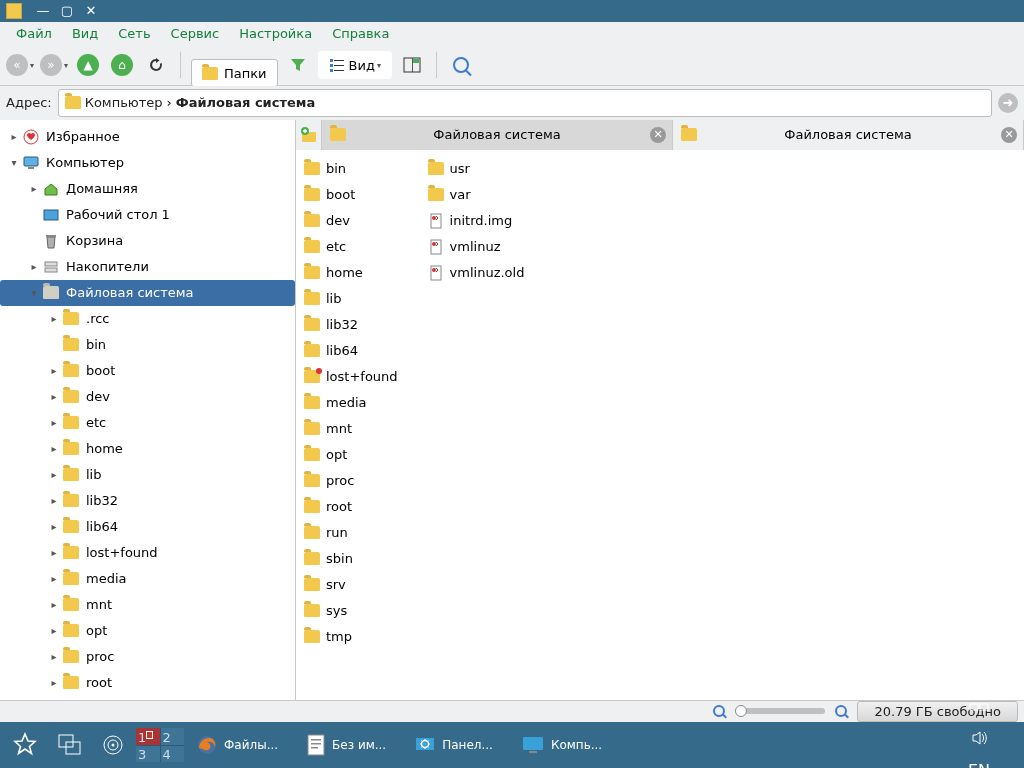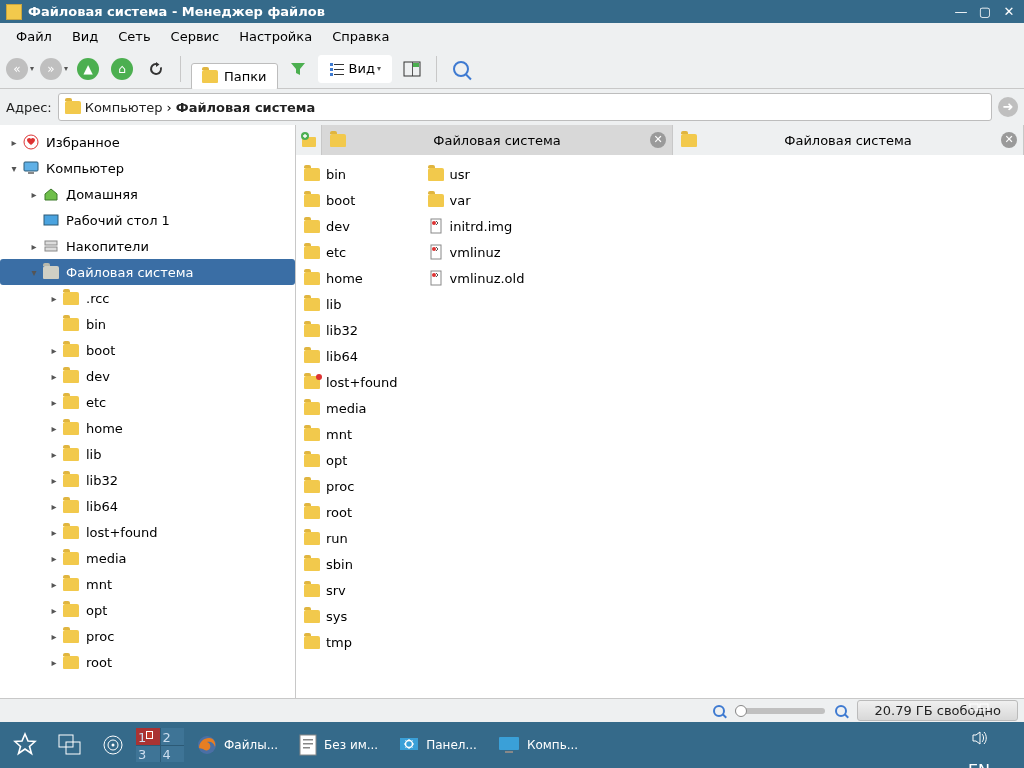--- a/index.html
+++ b/index.html
@@ -4,21 +4,21 @@
 <style>
   * { margin:0; padding:0; box-sizing:border-box; font-family: "DejaVu Sans","Liberation Sans",sans-serif; font-size:13px; }
   body { width:1024px; height:768px; background:#356a8a; overflow:hidden; display:flex; flex-direction:column; }
   
   .titlebar { height:23px; background:#356a8a; color:#fff; display:flex; align-items:center; padding:0 6px; }
   .titlebar .ticon { width:16px; height:16px; background:#f2c94c; border:1px solid #c9a63f; margin-right:6px; }
   .titlebar .ttext { font-weight:bold; flex:1; }
   .titlebar .wbtn { width:18px; height:18px; color:#fff; text-align:center; line-height:18px; margin-left:6px; cursor:pointer; }
   
   .menubar { height:26px; background:#eef0f1; display:flex; align-items:center; padding:0 6px; gap:0; border-bottom:0; }
-  .menubar span { padding:4px 10px; color:#000000; cursor:pointer; }
+  .menubar span { padding:4px 10px; color:#15803d; cursor:pointer; }
   
   .toolbar { height:40px; background:#eef0f1; display:flex; align-items:center; padding:0 6px; gap:6px; border-bottom:1px solid #c8c8c8; }
   .tbtn { width:28px; height:28px; display:flex; align-items:center; justify-content:center; cursor:pointer; }
   .tbtn.dd::after { content:"▾"; font-size:8px; margin-left:2px; color:#555; }
   .tbtn.wide { width:auto; padding:0 10px; border:1px solid #fff; background:#fff; border-radius:3px; }
   .tbtn.wide.sel { border:1px solid #bdbdbd;margin-top:16px; }
   .sep { width:1px; height:26px; background:#c8c8c8; margin:0 4px; }
   .circle { width:22px; height:22px; border-radius:50%; display:flex; align-items:center; justify-content:center; font-size:12px; color:#fff; }
   .c-gray{background:#bfbfbf;} .c-green{background:#4caf50;}
   svg { display:block; }
@@ -70,21 +70,20 @@
   .mag { width:16px;height:16px; border:2px solid #3e7ad1; border-radius:50%; position:relative; }
   .mag::after{content:"";position:absolute;width:7px;height:2px;background:#3e7ad1;bottom:-3px;right:-5px;transform:rotate(45deg);}
   .mag.sm{width:12px;height:12px;border-width:2px;}
   .mag.sm::after{width:5px;bottom:-2px;right:-4px;}
 </style>
 </head>
 <body>
 
 <div class="titlebar">
   <div class="ticon"></div>
-  <div class="ttext">Файловая система - Менеджер файлов</div>
   <div class="wbtn">—</div>
   <div class="wbtn">▢</div>
   <div class="wbtn">✕</div>
 </div>
 
 <div class="menubar">
   <span>Файл</span>
   <span>Вид</span>
   <span>Сеть</span>
   <span>Сервис</span>
@@ -188,20 +187,30 @@
           <span>Домашняя</span>
         </div>
         <div class="node" style="padding-left: 26px;">
           <span class="tw"></span>
           <span class="ic">
             <svg width="16" height="12" viewBox="0 0 16 12">
               <rect x="1" y="1" width="14" height="10" fill="#4aa3df" stroke="#2c5a76"></rect>
             </svg>
           </span>
           <span>Рабочий стол 1</span>
+        </div>
+        <div class="node" style="padding-left: 26px;">
+          <span class="tw"></span>
+          <span class="ic">
+            <svg width="14" height="16" viewBox="0 0 14 16">
+              <path d="M3 4h8l-1 11H4z" fill="#b0b0b0" stroke="#666"></path>
+              <rect x="2" y="2" width="10" height="2" fill="#888"></rect>
+            </svg>
+          </span>
+          <span>Корзина</span>
         </div>
         <div class="node" style="padding-left: 26px;">
           <span class="tw">▸</span>
           <span class="ic">
             <svg width="16" height="14" viewBox="0 0 16 14">
               <rect x="2" y="2" width="12" height="4" fill="#ddd" stroke="#888"></rect>
               <rect x="2" y="8" width="12" height="4" fill="#ddd" stroke="#888"></rect>
             </svg>
           </span>
           <span>Накопители</span>
@@ -544,21 +553,21 @@
     <div>
         <span class="num">2</span>
       </div>
     <div>
         <span class="num">3</span>
       </div>
     <div>
         <span class="num">4</span>
       </div>
   </div>
-  <div id="tb-apps" style="display:flex;gap:4px;">
+  <div id="tb-apps" style="display:flex;gap:12px;">
       <div class="tb-item">
         <span>
           <svg width="22" height="22" viewBox="0 0 22 22">
             <circle cx="11" cy="11" r="9" fill="#4a6fa5"></circle>
             <path d="M3 14c0-6 5-10 10-10 5 0 7 5 6 9-1-4-4-6-8-5 3 1 4 4 3 6-1 3-5 3-7 1" fill="#e67e22"></path>
           </svg>
         </span>
         <span class="tb-text" style="">Файлы...</span>
       </div>
       <div class="tb-item">

